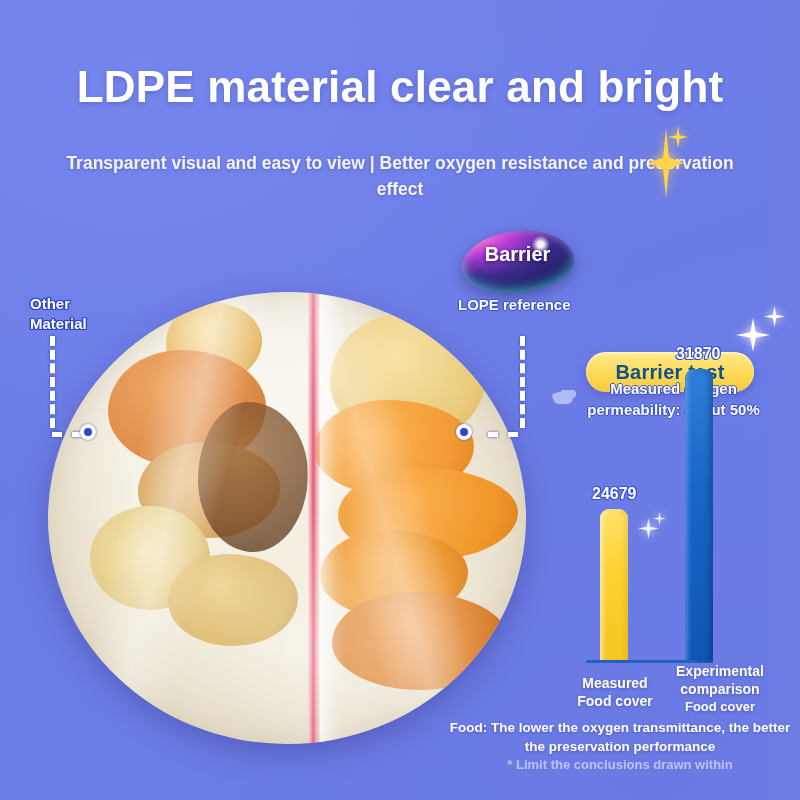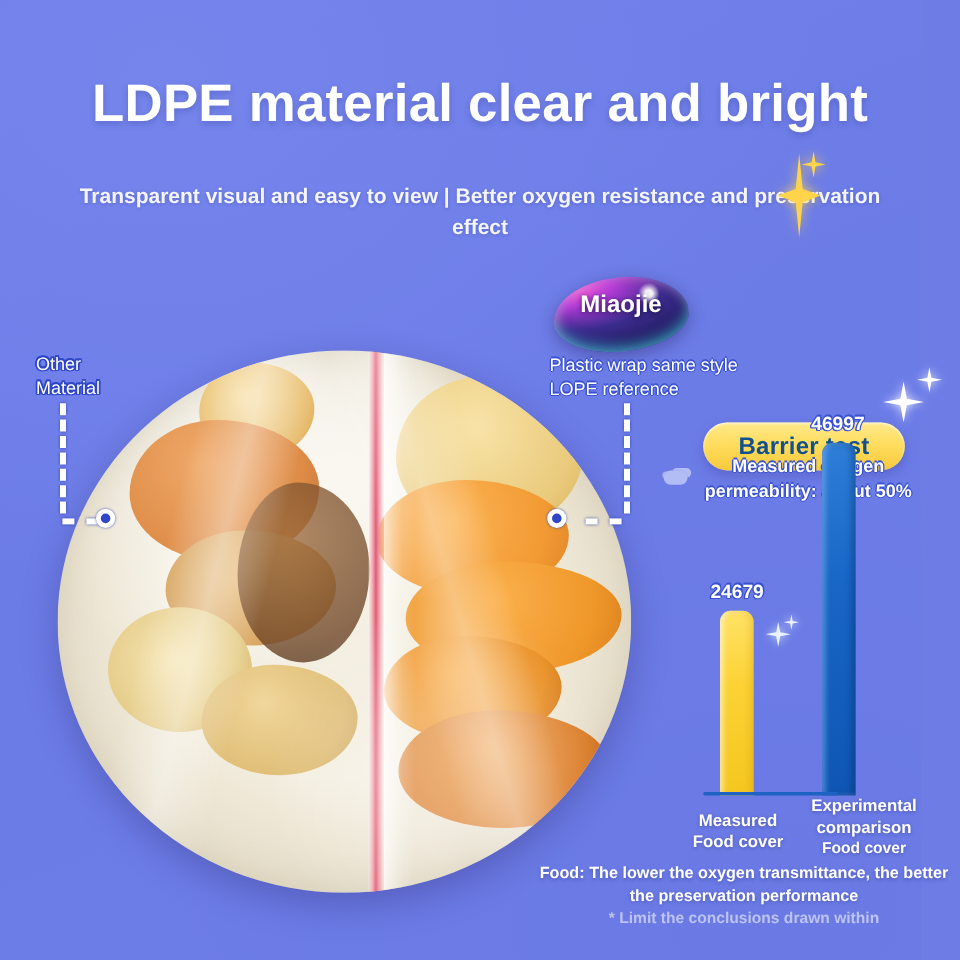--- a/index.html
+++ b/index.html
@@ -93,21 +93,21 @@
       rgba(255,255,255,.30) 0%, #F2A7B4 26%, #E0556E 48%, #EC8C9C 64%, rgba(255,255,255,.38) 100%);
     filter:blur(.4px); opacity:.95;
   }
   .seam-gloss {
     position:absolute; left:272px; top:0; width:26px; height:452px;
     background:linear-gradient(90deg, rgba(255,255,255,.72) 0%, rgba(255,255,255,.18) 60%, rgba(255,255,255,0) 100%);
   }
 
   
   .callout-label {
-    position:absolute; font-size:15px; font-weight:normal; line-height:20px;
+    position:absolute; font-size:15px; font-weight:bold; line-height:20px;
     color:#ffffff;
     text-shadow:-1.4px 0 #2F46C8, 0 1.4px #2F46C8, 1.4px 0 #2F46C8, 0 -1.4px #2F46C8,
                 -1px -1px #2F46C8, 1px 1px #2F46C8, -1px 1px #2F46C8, 1px -1px #2F46C8;
   }
   #lbl-other { left:30px; top:294px; width:110px; }
   #lbl-ldpe  { left:458px; top:295px; width:190px; color:#ffffff;
                text-shadow:-1.2px 0 #3950CF, 0 1.2px #3950CF, 1.2px 0 #3950CF, 0 -1.2px #3950CF; }
 
   .dashline { position:absolute; background:transparent; }
   .dashline.v {
@@ -198,21 +198,21 @@
   <div class="subtitle">Transparent visual and easy to view | Better oxygen resistance and preservation effect</div>
 
   <div class="spark gold" id="sp-title-a">
       <b></b>
     </div>
   <div class="spark gold" id="sp-title-b">
       <b></b>
     </div>
 
   <div class="brand"></div>
-  <div class="brand-text">Miaojie</div>
+  <div class="brand-text">Barrier</div>
 
   <div class="plate">
     <div class="food" style="left:118px;top:10px;width:96px;height:80px;background:radial-gradient(circle at 40% 35%,#F7DFA4,#E7BC6E 70%,#D9A14E 100%);"></div>
     <div class="food" style="left:60px;top:58px;width:158px;height:118px;background:radial-gradient(circle at 38% 30%,#EFA969,#DE8C47 65%,#C4703A 100%);"></div>
     <div class="food" style="left:90px;top:150px;width:142px;height:96px;background:radial-gradient(circle at 45% 40%,#E9C489,#D7A35E 70%,#B9854A 100%);"></div>
     <div class="food" style="left:42px;top:214px;width:120px;height:104px;border-radius:50%;background:radial-gradient(circle at 45% 42%,#F6E6B6,#E6CE8C 62%,#D2B36C 100%);"></div>
     <div class="food" style="left:120px;top:262px;width:130px;height:92px;background:radial-gradient(circle at 40% 35%,#F0D79C,#DEBB72 68%,#C69D55 100%);"></div>
     <div class="food" style="left:150px;top:110px;width:110px;height:150px;background:radial-gradient(circle at 40% 30%,#9C6A3C,#6E4526 70%,#4E2F18 100%);opacity:.78;"></div>
 
     <div class="food" style="left:282px;top:22px;width:156px;height:130px;background:radial-gradient(circle at 42% 32%,#F8E3A8,#EACB7C 66%,#D6AD56 100%);"></div>
@@ -228,21 +228,20 @@
 
   <div class="callout-label" id="lbl-other">
     <div>Other</div>
     <div>Material</div>
   </div>
   <div class="dashline v" id="dash-l-v"></div>
   <div class="dashline h" id="dash-l-h"></div>
   <div class="dot-marker" id="dot-l"></div>
 
   <div class="callout-label" id="lbl-ldpe">
-    <div>Plastic wrap same style</div>
     <div>LOPE reference</div>
   </div>
   <div class="dashline v" id="dash-r-v"></div>
   <div class="dashline h" id="dash-r-h"></div>
   <div class="dot-marker" id="dot-r"></div>
 
   <div class="pill">
     <span>Barrier test</span>
   </div>
   <div class="spark white" id="sp-badge-a">
@@ -254,21 +253,21 @@
   <div class="cloud-deco"></div>
   <div class="measured">
     <div>Measured oxygen</div>
     <div>permeability: about 50%</div>
   </div>
 
   <div class="chart">
     <div class="bar-value" id="val-0" style="left: 32px; bottom: 237px;">24679</div>
     <div class="bar yellow" id="bar-0" style="left: 40px; width: 28px; height: 154px; bottom: 77px; --c: #FCD235;"></div>
 
-    <div class="bar-value" id="val-1" style="left: 116px; bottom: 377px;">46997</div>
+    <div class="bar-value" id="val-1" style="left: 116px; bottom: 377px;">31870</div>
     <div class="bar blue" id="bar-1" style="left: 125px; width: 28px; height: 294px; bottom: 77px; --c: #1866C6;"></div>
 
     <div class="baseline"></div>
 
     <div class="bar-cat" style="left:6px;bottom:30px;width:98px;">
       <div>Measured</div>
       <div>Food cover</div>
     </div>
     <div class="bar-cat" style="left:98px;bottom:24px;width:124px;">
       <div>Experimental</div>

